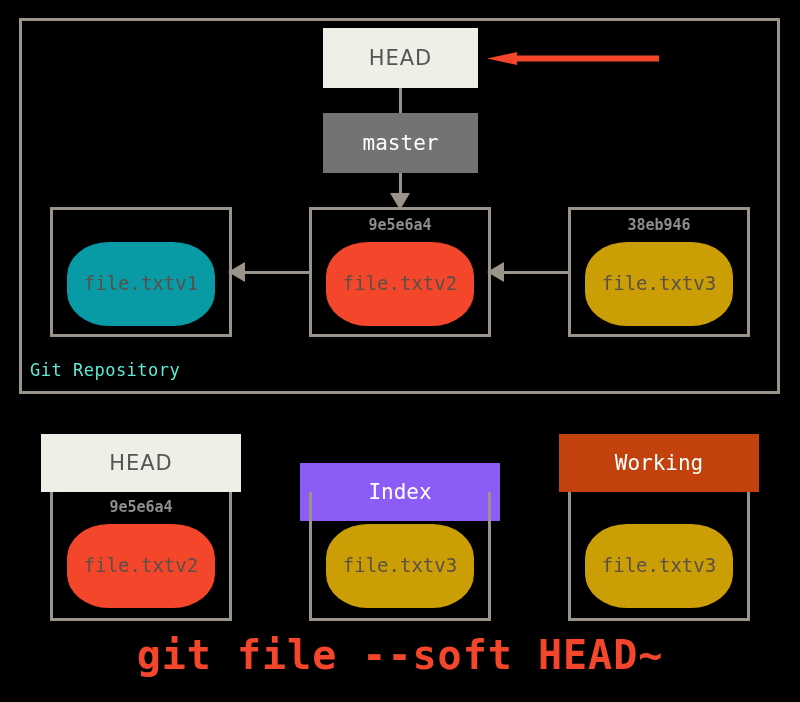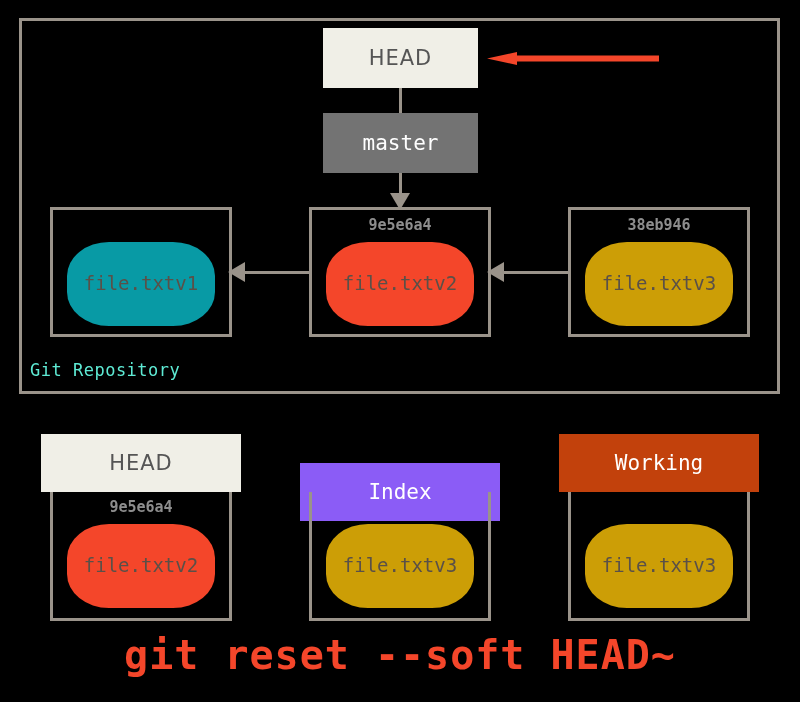--- a/index.html
+++ b/index.html
@@ -314,15 +314,15 @@
       <span>Working</span><br>
     </span>
   </div>
   <div class="panel-body b3">
     <div class="blob gold">
       <span>file.txt</span>
       <span>v3</span>
     </div>
   </div>
 
-  <div class="command-line">git reset --soft HEAD~</div>
+  <div class="command-line">git file --soft HEAD~</div>
 
 </div>
 
 </body></html>

